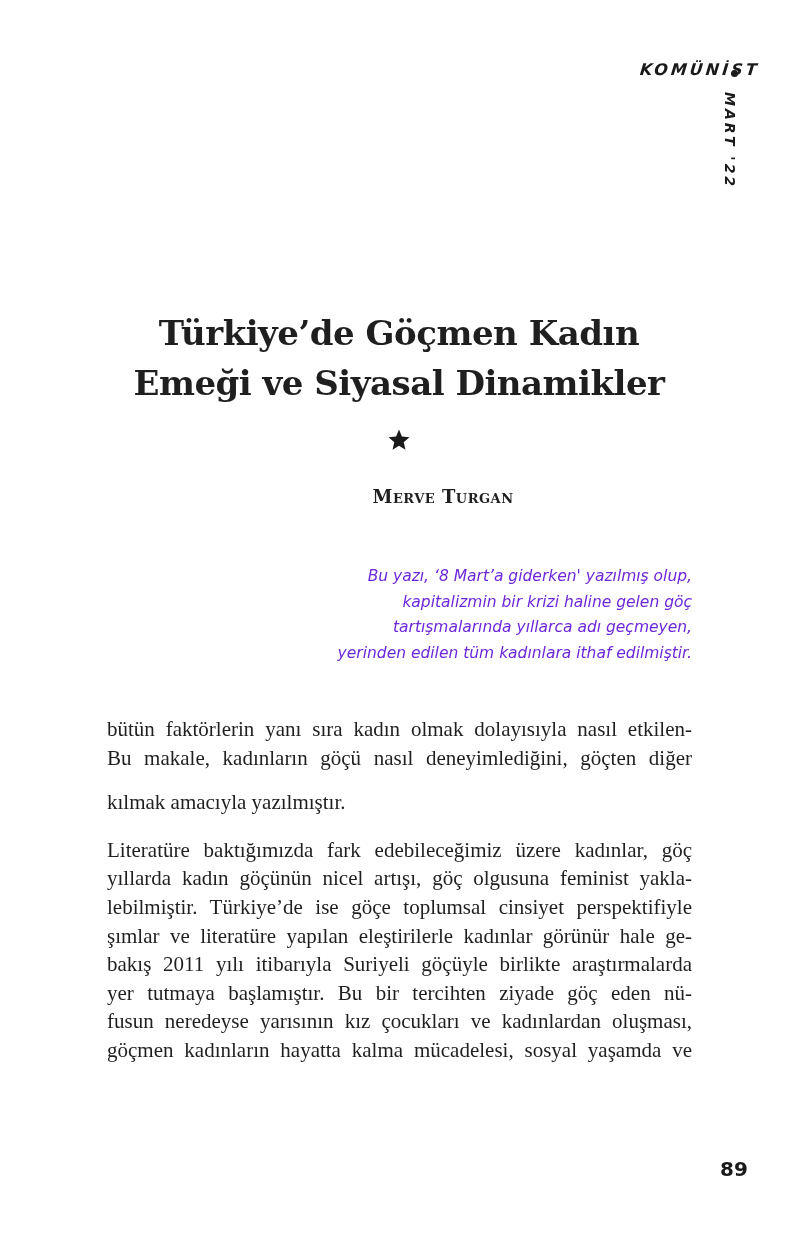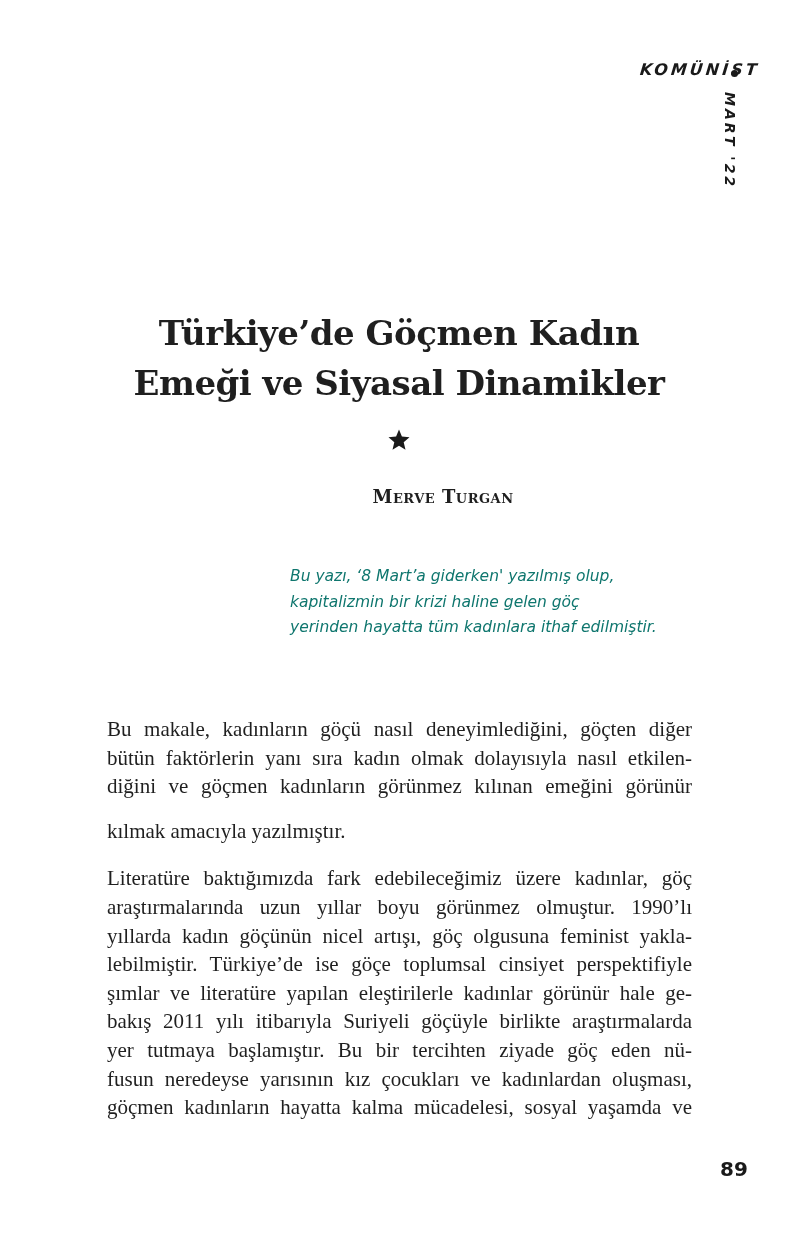--- a/index.html
+++ b/index.html
@@ -86,25 +86,26 @@
       font-variant: small-caps;
       letter-spacing: 0.5px;
       color: #1f1f1f;
       margin-left: 40px;
     }
     .dedication {
       position: absolute;
       top: 564px;
       left: 290px;
       width: 402px;
+      text-align: right;
       font-family: "DejaVu Sans", sans-serif;
       font-style: italic;
       font-size: 15.5px;
       line-height: 25.5px;
-      color: #0f766e;
+      color: #6d28d9;
     }
     .dedication span { display: block; white-space: nowrap; }
     .body-text {
       position: absolute;
       top: 715px;
       left: 107px;
       width: 585px;
       font-family: "Liberation Serif", serif;
       font-size: 21px;
       line-height: 28.6px;
@@ -152,33 +153,32 @@
 
 <svg class="star" viewBox="0 0 24 24">
   <path d="M12 1.5 L14.9 8.6 L22.5 9.2 L16.7 14.2 L18.5 21.7 L12 17.7 L5.5 21.7 L7.3 14.2 L1.5 9.2 L9.1 8.6 Z" fill="#1a1a1a"></path>
 </svg>
 
 <div class="author">Merve Turgan</div>
 
 <div class="dedication">
   <span>Bu yazı, ‘8 Mart’a giderken' yazılmış olup,</span>
   <span>kapitalizmin bir krizi haline gelen göç</span>
-  <span>yerinden hayatta tüm kadınlara ithaf edilmiştir.</span>
+  <span>tartışmalarında yıllarca adı geçmeyen,</span>
+  <span>yerinden edilen tüm kadınlara ithaf edilmiştir.</span>
 </div>
 
 <div class="body-text">
   <div class="para">
+    <span class="line">bütün faktörlerin yanı sıra kadın olmak dolayısıyla nasıl etkilen-</span>
     <span class="line">Bu makale, kadınların göçü nasıl deneyimlediğini, göçten diğer</span>
-    <span class="line">bütün faktörlerin yanı sıra kadın olmak dolayısıyla nasıl etkilen-</span>
-    <span class="line">diğini ve göçmen kadınların görünmez kılınan emeğini görünür</span>
     <span class="line last">kılmak amacıyla yazılmıştır.</span>
   </div>
   <div class="para">
     <span class="line">Literatüre baktığımızda fark edebileceğimiz üzere kadınlar, göç</span>
-    <span class="line">araştırmalarında uzun yıllar boyu görünmez olmuştur. 1990’lı</span>
     <span class="line">yıllarda kadın göçünün nicel artışı, göç olgusuna feminist yakla-</span>
     <span class="line">lebilmiştir. Türkiye’de ise göçe toplumsal cinsiyet perspektifiyle</span>
     <span class="line">şımlar ve literatüre yapılan eleştirilerle kadınlar görünür hale ge-</span>
     <span class="line">bakış 2011 yılı itibarıyla Suriyeli göçüyle birlikte araştırmalarda</span>
     <span class="line">yer tutmaya başlamıştır. Bu bir tercihten ziyade göç eden nü-</span>
     <span class="line">fusun neredeyse yarısının kız çocukları ve kadınlardan oluşması,</span>
     <span class="line">göçmen kadınların hayatta kalma mücadelesi, sosyal yaşamda ve</span>
   </div>
 </div>
 

